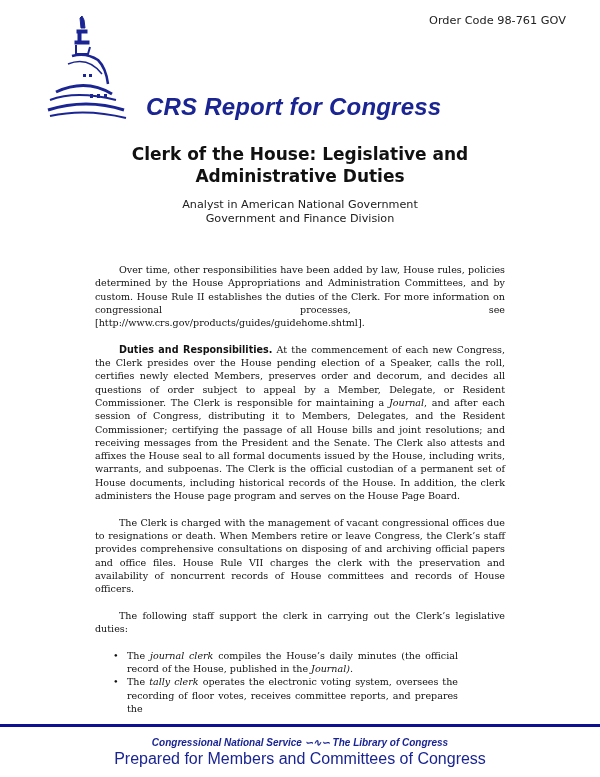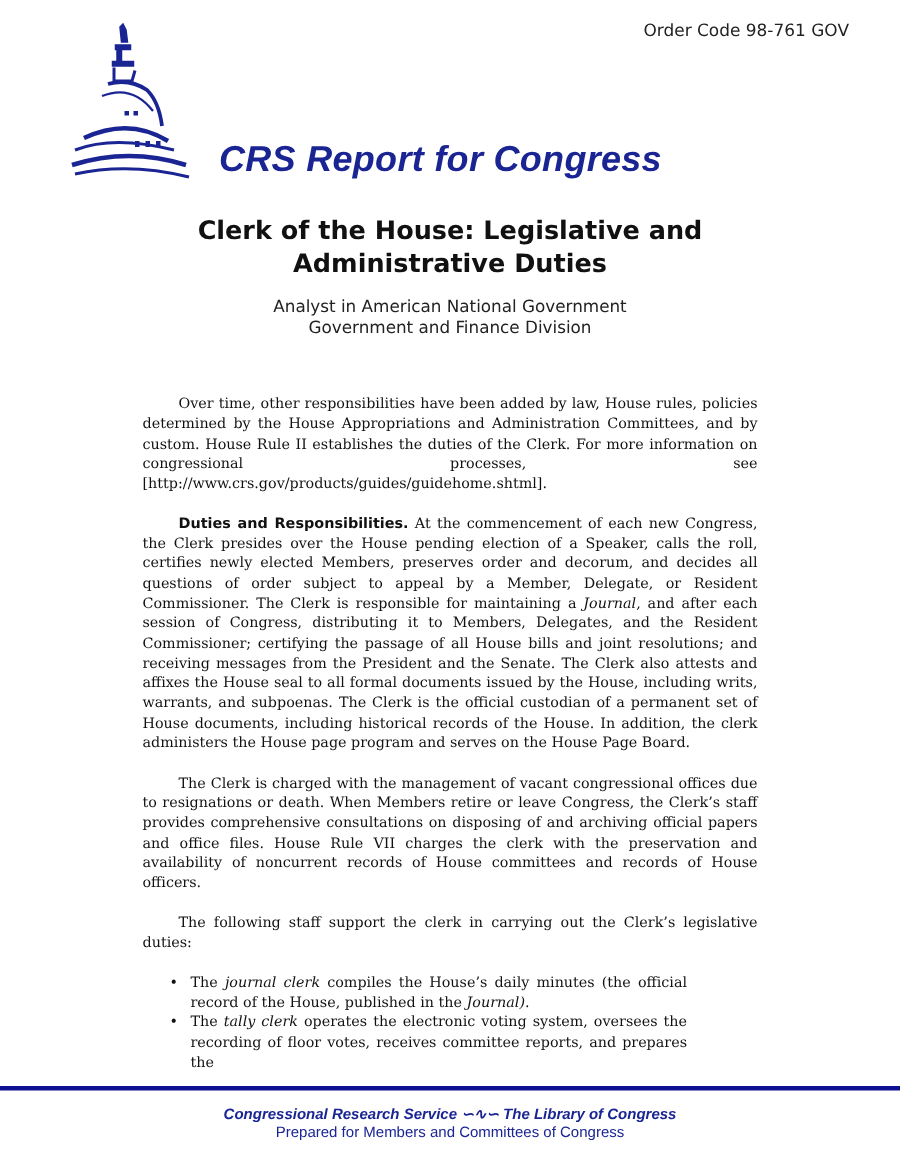--- a/index.html
+++ b/index.html
@@ -10,21 +10,21 @@
   .title { position:absolute; left:0; width:600px; top:143px; text-align:center; font-family:"DejaVu Sans", sans-serif; font-weight:bold; font-size:17px; line-height:22px; color:#111; }
   .author { position:absolute; left:0; width:600px; top:198px; text-align:center; font-family:"DejaVu Sans", sans-serif; font-size:11.2px; line-height:14px; color:#222; }
   .body { position:absolute; left:95px; top:263px; width:410px; font-family:"DejaVu Serif", serif; font-size:9.55px; line-height:13.3px; color:#111; text-align:justify; }
   .body p { margin:0 0 13.3px 0; text-indent:24px; }
   .lead { font-family:"DejaVu Sans", sans-serif; font-weight:bold; font-size:9.6px; }
   .bullets { list-style:none; margin:0; padding:0 0 0 18px; width:345px; }
   .bullets li { position:relative; padding-left:14px; }
   .bullets li .dot { position:absolute; left:0; top:0; }
   .footer-rule { position:absolute; left:0; top:724px; width:600px; height:3px; background:#0d1090; }
   .footer1 { position:absolute; left:0; width:600px; top:737px; text-align:center; font-family:"Liberation Sans", sans-serif; font-weight:bold; font-style:italic; font-size:10px; color:#1a2593; }
-  .footer2 { position:absolute; left:0; width:600px; top:750px; text-align:center; font-family:"Liberation Sans", sans-serif; font-size:10px; color:#1a2593; }
+  .footer2 { position:absolute; left:0; width:600px; top:750px; text-align:center; font-family:"Liberation Sans", sans-serif; font-size:16px; color:#1a2593; }
 </style>
 </head>
 <body>
 
 <div class="order">
   <div>Order Code 98-761 GOV</div>
 </div>
 
 <svg class="logo" viewBox="0 0 100 106">
   <g fill="#1a2593" stroke="#1a2593">
@@ -64,14 +64,14 @@
   <p><span class="lead">Duties and Responsibilities.</span><span> At the commencement of each new Congress, the Clerk presides over the House pending election of a Speaker, calls the roll, certifies newly elected Members, preserves order and decorum, and decides all questions of order subject to appeal by a Member, Delegate, or Resident Commissioner.  The Clerk is responsible for maintaining a </span><i>Journal</i><span>, and after each session of Congress, distributing it to Members, Delegates, and the Resident Commissioner; certifying the passage of all House bills and joint resolutions; and receiving messages from the President and the Senate.  The Clerk also attests and affixes the House seal to all  formal documents issued by the House, including writs, warrants, and subpoenas. The Clerk is the official custodian of a permanent set of House documents, including historical records of the House. In addition, the clerk administers the House page program and serves on the House Page Board.</span></p>
   <p>The Clerk is charged with the management of vacant congressional offices due to resignations or death. When Members retire or leave Congress, the Clerk’s staff provides comprehensive consultations on disposing of and archiving official papers and office files. House Rule VII charges the clerk with the preservation and availability of noncurrent records of House committees and records of House officers.</p>
   <p>The following staff support the clerk in carrying out the Clerk’s legislative duties:</p>
   <ul class="bullets">
     <li><span class="dot">•</span><span>The </span><i>journal clerk</i><span> compiles the House’s daily minutes (the official record of the House, published in the </span><i>Journal)</i><span>.</span></li>
     <li style="text-align:justify"><span class="dot">•</span><span>The </span><i>tally clerk</i><span> operates the electronic voting system, oversees the recording of floor votes, receives committee reports, and prepares the</span></li>
   </ul>
 </div>
 
 <div class="footer-rule"></div>
-<div class="footer1">Congressional Research Service ∽∿∽ The Library of Congress</div>
+<div class="footer1">Congressional National Service ∽∿∽ The Library of Congress</div>
 <div class="footer2">Prepared for Members and Committees of Congress</div>
 
 </body></html>

